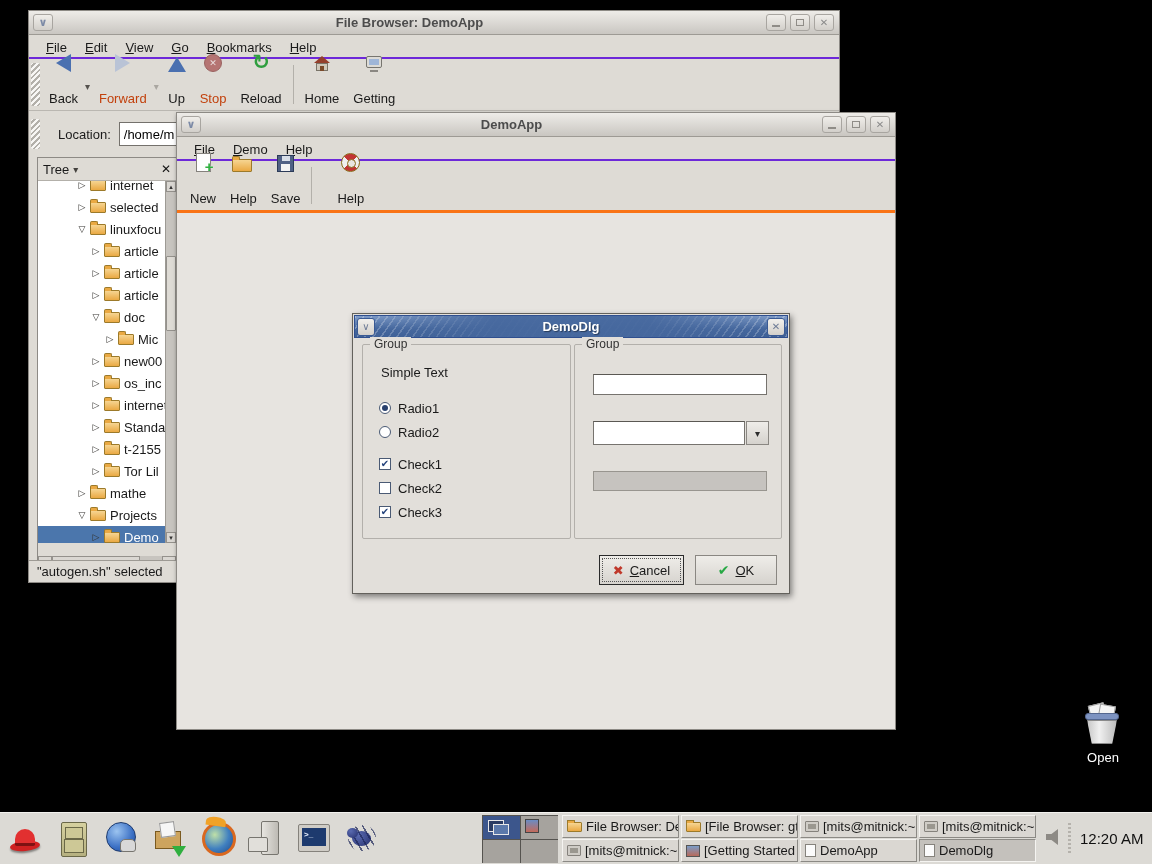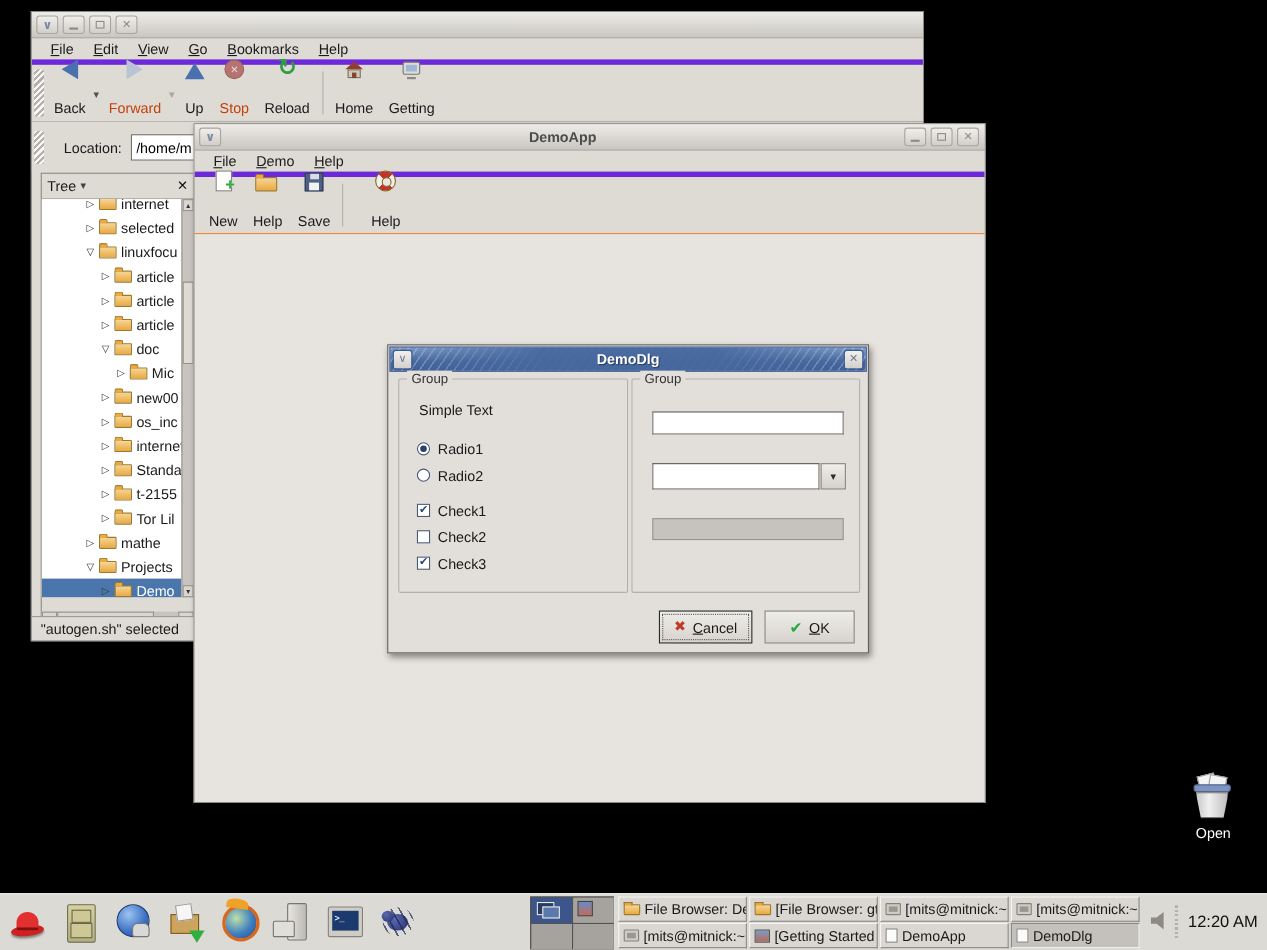--- a/index.html
+++ b/index.html
@@ -15,21 +15,21 @@
   .wtitle{flex:1;text-align:center;font-weight:bold;color:#4c4c4c;font-size:13px;
     white-space:nowrap;overflow:hidden;}
   .wbtn{width:20px;height:17px;margin:0 2px;border:1px solid #a8a5a0;border-radius:3px;
     background:linear-gradient(#f0eeea,#d2cfca);display:inline-flex;align-items:center;justify-content:center;
     font-size:10px;color:#8a8a8a;flex:none;}
   .menu-btn{margin-left:4px;color:#7c8aa6;font-size:11px;font-weight:bold;}
   .wbtns{display:flex;margin-right:3px;}
   .min-glyph{width:8px;height:2px;background:#8f8c87;margin-top:6px;}
   .max-glyph{width:8px;height:7px;border:1.5px solid #8f8c87;}
   .menubar{position:absolute;left:0;right:0;height:24px;display:flex;align-items:flex-end;
-    padding-left:8px;border-bottom:5px solid #6d28d9;background:#dedbd5;}
+    padding-left:8px;border-bottom:2px solid #6d28d9;background:#dedbd5;}
   .menu{padding:2px 9px;display:inline-block;}
   .accel::first-letter{text-decoration:underline;}
   .toolbar{position:absolute;left:0;right:0;height:52px;border-bottom:1px solid #bab7b1;
     display:flex;align-items:stretch;background:#dedbd5;}
   .handle{width:9px;margin:4px 2px;background:repeating-linear-gradient(135deg,#f7f6f4 0 2px,#b3b0aa 2px 4px);border-radius:2px;flex:none;}
   .tbi{display:flex;flex-direction:column;align-items:center;justify-content:flex-end;
     padding:4px 7px 5px 7px;position:relative;}
   .tbi .tlab{font-size:13px;margin-top:20px;line-height:13px;}
   .tbi.dis .tlab{color:#c2410c;}
   .icon-slot{height:22px;display:flex;align-items:center;justify-content:center;}
@@ -85,21 +85,21 @@
   .hs-btn{width:14px;background:#dad7d2;border:1px solid #94918c;font-size:8px;color:#222;
     display:flex;align-items:center;justify-content:center;flex:none;}
   .hs-thumb{width:88px;margin:0;background:#dad7d2;border:1px solid #94918c;
     background-image:repeating-linear-gradient(135deg,transparent 0 3px,#a5a29c 3px 4px);background-size:14px 6px;background-repeat:no-repeat;background-position:center;}
   .statusbar{position:absolute;left:0;right:0;bottom:0;height:22px;border-top:1px solid #9d9a94;
     background:#dedbd5;display:flex;align-items:center;padding-left:8px;font-size:13px;}
 
   
   .da{left:176px;top:112px;width:720px;height:618px;}
   .da .menubar{top:24px;}
-  .da .toolbar{top:48px;border-bottom:1px solid #f97316;}
+  .da .toolbar{top:48px;border-bottom:3px solid #f97316;}
   .da .content{position:absolute;left:0;right:0;top:100px;bottom:0;background:#e7e4e0;}
   .inew{position:relative;width:15px;height:19px;background:#fdfdfd;border:1px solid #84817c;}
   .inew::after{content:"+";position:absolute;right:-4px;bottom:-4px;color:#2faf3f;font-size:15px;font-weight:bold;
     text-shadow:0 0 1px #fff;}
   .iopen{width:20px;height:13px;margin-top:3px;}
   .isave{position:relative;width:17px;height:17px;background:#4f6084;border:1px solid #2c3b58;}
   .isave::before{content:"";position:absolute;top:0;left:4px;width:8px;height:5px;background:#d8dee8;}
   .isave::after{content:"";position:absolute;bottom:0;left:3px;width:9px;height:7px;background:#f2f2f2;}
   .ihelp{position:relative;width:19px;height:19px;border-radius:50%;border:1px solid #8a6a1a;
     background:conic-gradient(#c23434 0 45deg,#efefef 45deg 135deg,#c23434 135deg 225deg,#efefef 225deg 315deg,#c23434 315deg);}
@@ -213,20 +213,21 @@
 </head>
 <body>
 
 <div class="desktop">
 
   <div class="win fb">
     <div class="titlebar">
       <span class="wbtn menu-btn">
           <span>∨</span>
         </span>
+      <span class="wtitle">File Browser: DemoApp</span>
       <span class="wbtns">
         <span class="wbtn">
             <span class="min-glyph"></span>
           </span>
         <span class="wbtn">
             <span class="max-glyph"></span>
           </span>
         <span class="wbtn">
             <span>✕</span>
           </span>

